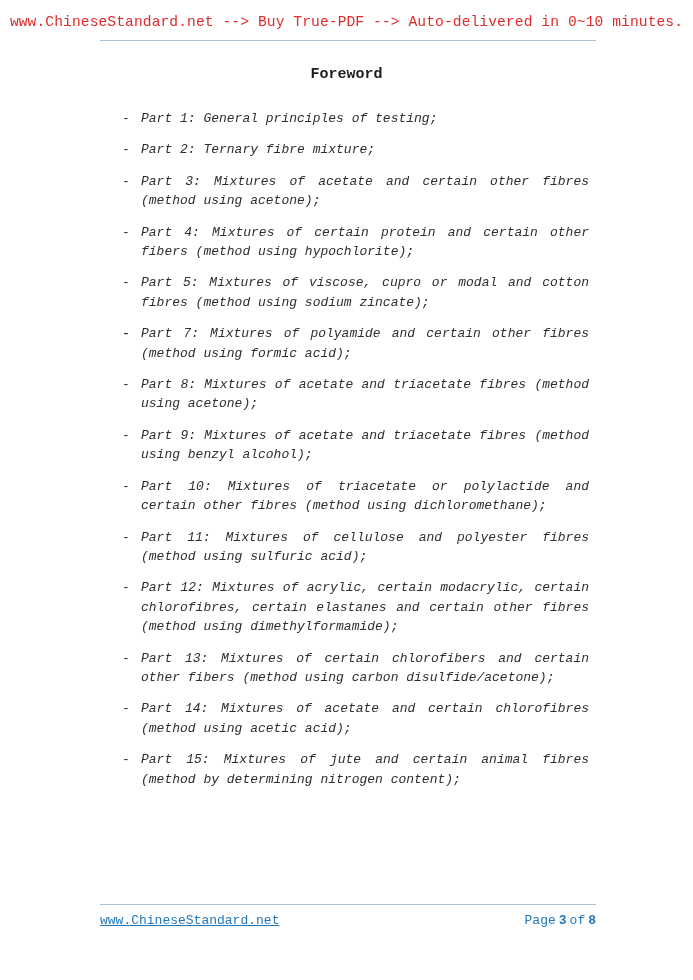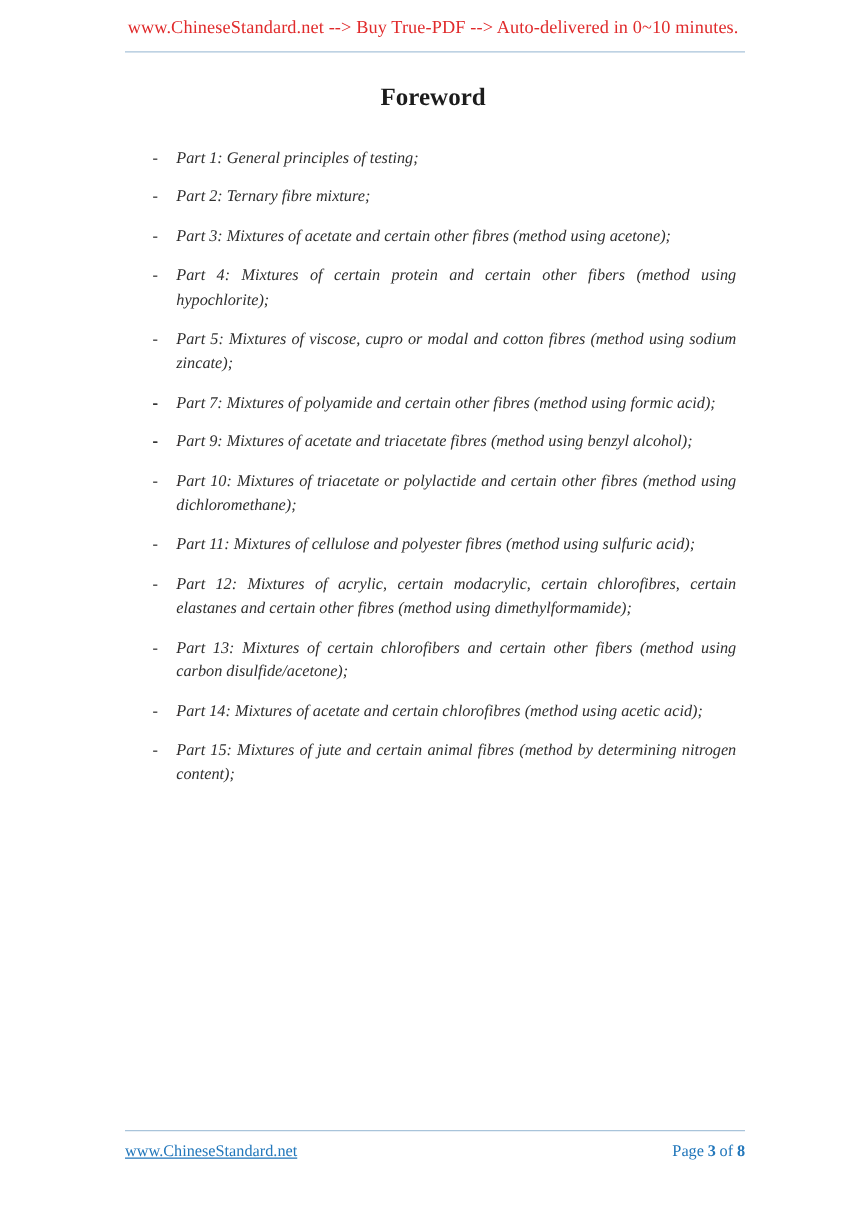--- a/index.html
+++ b/index.html
@@ -1,20 +1,20 @@
 <!DOCTYPE html>
 <html><head>
 <meta charset="utf-8">
 <style>
   html,body{margin:0;padding:0;background:#e9e9e9;}
   .page{
     position:relative;
     width:693px;height:980px;
     background:#ffffff;
-    font-family:Liberation Serif, serif;
+    font-family:Liberation Mono, monospace;
     color:#2e2e2e;
     overflow:hidden;
     margin:0 auto;
   }
   .banner{
     margin-top:14px;
     text-align:center;
     font-size:14.6px;
     color:#e02a2b;
     letter-spacing:.1px;
@@ -26,21 +26,21 @@
     font-size:11.6px;
     color:#2277bb;
   }
   .rule{
     border:0;border-top:1px solid #a9c4da;
     margin:10px 97px 0 100px;
   }
   .title{
     margin-top:25px;
     text-align:center;
-    font-size:20px;
+    font-size:15px;
     font-weight:bold;
     color:#1c1c1c;
   }
   .content{
     margin:26px 104px 0 105px;
     font-size:13px;
     line-height:19px;
   }
   .intro{
     text-align:justify;
@@ -131,20 +131,21 @@
         <span class="dash">-</span>
       </div>
 
       <div class="part-item">
         <span class="dash">-</span>
         <span>Part 7: Mixtures of polyamide and certain other fibres (method using formic acid);</span>
       </div>
 
       <div class="part-item">
         <span class="dash">-</span>
+        <span>Part 8: Mixtures of acetate and triacetate fibres (method using acetone);</span>
       </div>
 
       <div class="part-item">
         <span class="dash">-</span>
         <span>Part 9: Mixtures of acetate and triacetate fibres (method using benzyl alcohol);</span>
       </div>
 
       <div class="part-item">
         <span class="dash">-</span>
         <span>Part 10: Mixtures of triacetate or polylactide and certain other fibres (method using dichloromethane);</span>

